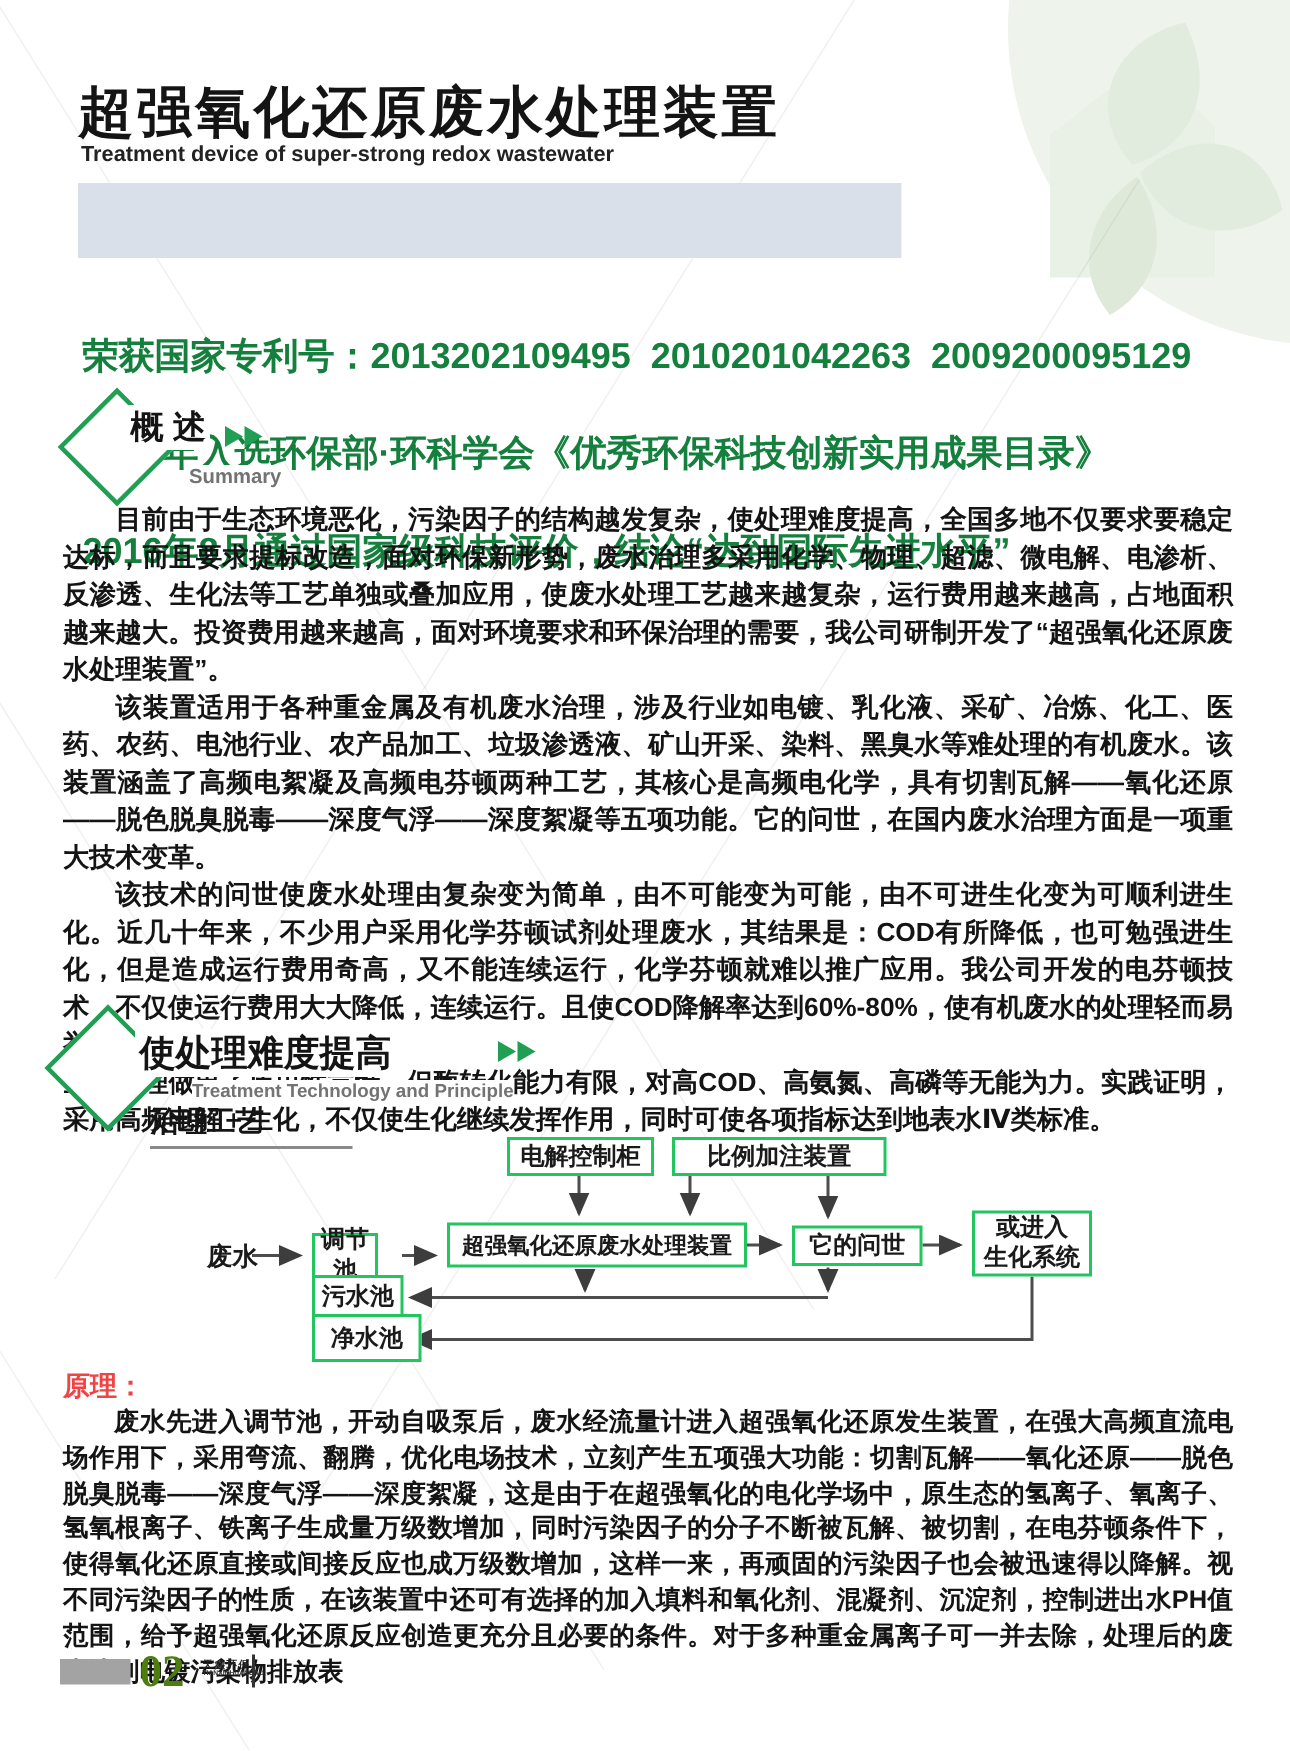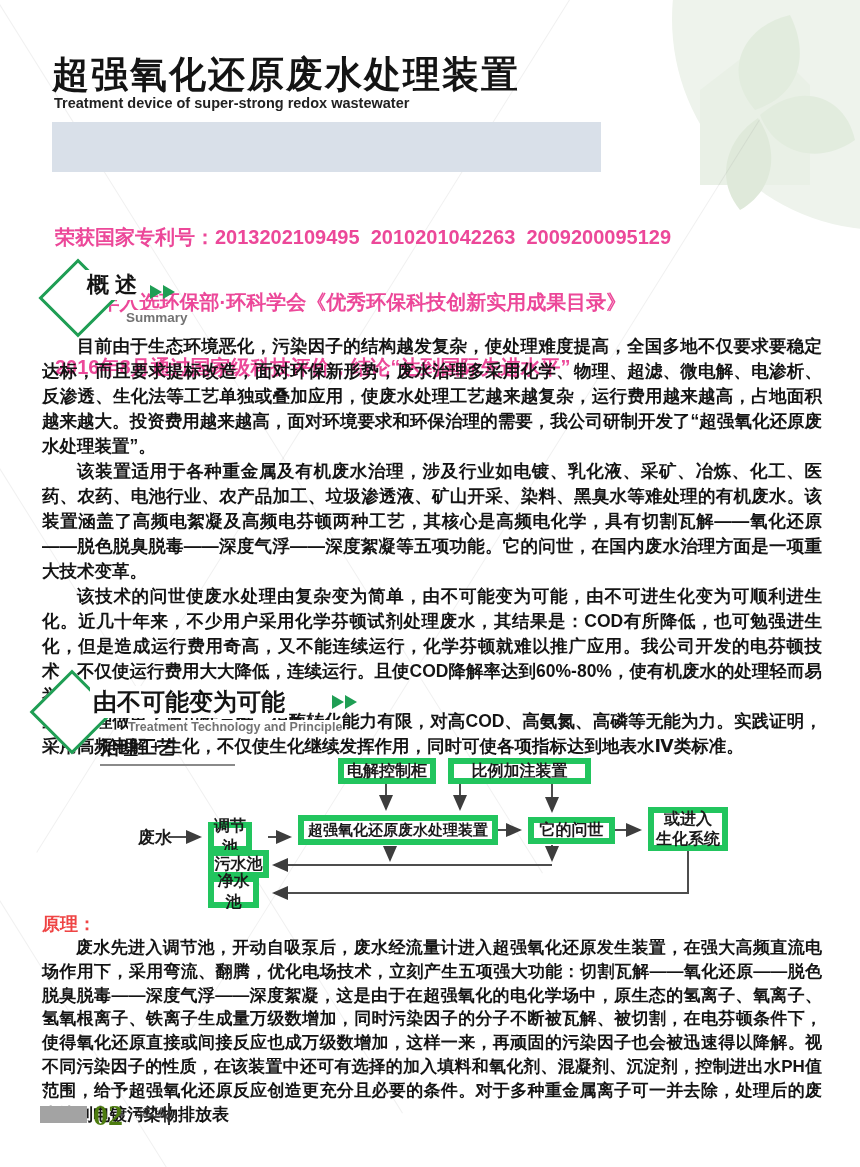--- a/index.html
+++ b/index.html
@@ -9,36 +9,36 @@
   }
   
   .wm-circle{position:absolute;left:672px;top:-192px;width:422px;height:422px;border-radius:50%;background:#eef3ec;}
   .wm-logo{position:absolute;left:660px;top:0px;}
   .wm-line{position:absolute;width:1100px;height:0;border-top:1px solid rgba(130,130,130,0.12);transform-origin:0 0;}
   
   .title{position:absolute;left:52px;top:50px;font-size:37px;font-weight:900;letter-spacing:2px;color:#141414;}
   .subtitle{position:absolute;left:54px;top:95px;font-size:14.5px;font-weight:700;color:#222;}
   .banner{position:absolute;left:52px;top:122px;width:549px;height:50px;background:#d9e0e9;}
   
-  .awards{position:absolute;left:55px;top:183px;width:760px;font-size:20px;font-weight:700;color:#ec4899;line-height:21.8px;white-space:pre-wrap;}
+  .awards{position:absolute;left:55px;top:183px;width:760px;font-size:24px;font-weight:700;color:#15803d;line-height:21.8px;white-space:pre-wrap;}
   
   .sec{position:absolute;}
   .diamond{position:absolute;border:3px solid #1f9e54;background:#ffffff;transform:rotate(45deg);}
   .sec-title{position:absolute;background:#ffffff;font-weight:800;color:#141414;padding:0 3px;white-space:nowrap;}
   .tri{display:inline-block;width:0;height:0;border-left:12px solid #1f9e54;border-top:7.5px solid transparent;border-bottom:7.5px solid transparent;vertical-align:middle;margin-left:4px;}
   .sec-sub{position:absolute;background:#ffffff;font-weight:700;color:#737373;white-space:nowrap;}
   
   .bodytext{position:absolute;left:42px;top:334px;width:780px;font-size:17.5px;line-height:25px;font-weight:600;text-align:justify;color:#141414;}
   .bodytext p{margin:0;text-indent:2em;}
   .bodytext p.noindent{text-indent:0;}
   
   .process-label{position:absolute;left:100px;top:735px;font-size:19px;font-weight:700;color:#141414;}
   .process-underline{position:absolute;left:100px;top:764px;width:135px;border-top:2px solid #8a8a8a;}
   
-  .fc-box{position:absolute;border:6px solid #22c55e;background:#fff;display:flex;align-items:center;justify-content:center;
+  .fc-box{position:absolute;border:2px solid #22c55e;background:#fff;display:flex;align-items:center;justify-content:center;
     font-size:16px;font-weight:700;color:#1a1a1a;text-align:center;box-sizing:border-box;}
   .fc-label{position:absolute;font-size:17px;font-weight:700;color:#1a1a1a;}
   .fc-svg{position:absolute;left:100px;top:750px;}
   
   .principle-label{position:absolute;left:42px;top:912px;font-size:18px;font-weight:800;color:#ef4444;}
   .principle{position:absolute;left:42px;top:936px;width:780px;font-size:17px;line-height:23.8px;font-weight:600;text-align:justify;text-indent:2em;color:#141414;margin:0;}
   
   .footer{position:absolute;left:40px;top:1098px;height:30px;}
   .footer-block{position:absolute;left:0;top:8px;width:47px;height:17px;background:#a3a3a3;}
   .footer-num{position:absolute;left:53px;top:0px;font-family:"Liberation Serif","DejaVu Serif",serif;font-size:30px;font-weight:700;color:#4d7c0f;}
@@ -85,21 +85,21 @@
 
   <div class="bodytext">
     <p>目前由于生态环境恶化，污染因子的结构越发复杂，使处理难度提高，全国多地不仅要求要稳定达标，而且要求提标改造，面对环保新形势，废水治理多采用化学、物理、超滤、微电解、电渗析、反渗透、生化法等工艺单独或叠加应用，使废水处理工艺越来越复杂，运行费用越来越高，占地面积越来越大。投资费用越来越高，面对环境要求和环保治理的需要，我公司研制开发了“超强氧化还原废水处理装置”。</p>
     <p>该装置适用于各种重金属及有机废水治理，涉及行业如电镀、乳化液、采矿、冶炼、化工、医药、农药、电池行业、农产品加工、垃圾渗透液、矿山开采、染料、黑臭水等难处理的有机废水。该装置涵盖了高频电絮凝及高频电芬顿两种工艺，其核心是高频电化学，具有切割瓦解——氧化还原——脱色脱臭脱毒——深度气浮——深度絮凝等五项功能。它的问世，在国内废水治理方面是一项重大技术变革。</p>
     <p>该技术的问世使废水处理由复杂变为简单，由不可能变为可能，由不可进生化变为可顺利进生化。近几十年来，不少用户采用化学芬顿试剂处理废水，其结果是：COD有所降低，也可勉强进生化，但是造成运行费用奇高，又不能连续运行，化学芬顿就难以推广应用。我公司开发的电芬顿技术，不仅使运行费用大大降低，连续运行。且使COD降解率达到60%-80%，使有机废水的处理轻而易举！</p>
     <p class="noindent">生化处理做出了历史性贡献，但酶转化能力有限，对高COD、高氨氮、高磷等无能为力。实践证明，采用高频电解＋生化，不仅使生化继续发挥作用，同时可使各项指标达到地表水Ⅳ类标准。</p>
   </div>
 
   <div class="sec" style="left:38px;top:676px;width:340px;height:76px;">
     <div class="diamond" style="left:4px;top:6px;width:54px;height:54px;"></div>
-    <div class="sec-title" style="left:52px;top:10px;font-size:24px;">由不可能变为可能</div>
+    <div class="sec-title" style="left:52px;top:10px;font-size:24px;">使处理难度提高</div>
     <span style="position:absolute;left:290px;top:16px;"><span class="tri"></span><span class="tri" style="margin-left:1px;"></span></span>
     <div class="sec-sub" style="left:90px;top:44px;font-size:12.5px;">Treatment Technology and Principle</div>
   </div>
 
   <div class="process-label">治理工艺</div>
   <div class="process-underline"></div>
 
   <svg class="fc-svg" width="660" height="165" viewBox="0 0 660 165">
     <defs>
       <marker id="ah" markerWidth="9" markerHeight="8" refX="7" refY="3.5" orient="auto">
@@ -119,21 +119,21 @@
       <line x1="452" y1="115" x2="174" y2="115" marker-end="url(#ah)"></line>
       <polyline points="588,101 588,143 174,143" marker-end="url(#ah)"></polyline>
     </g>
   </svg>
 
   <div class="fc-label" style="left:138px;top:826px;">废水</div>
   <div class="fc-box" style="left:338px;top:758px;width:98px;height:26px;">电解控制柜</div>
   <div class="fc-box" style="left:448px;top:758px;width:143px;height:26px;">比例加注装置</div>
   <div class="fc-box" style="left:208px;top:822px;width:44px;height:30px;">调节池</div>
   <div class="fc-box" style="left:208px;top:850px;width:61px;height:28px;">污水池</div>
-  <div class="fc-box" style="left:208px;top:876px;width:51px;height:32px;">净水池</div>
+  <div class="fc-box" style="left:208px;top:876px;width:73px;height:32px;">净水池</div>
   <div class="fc-box" style="left:298px;top:815px;width:200px;height:30px;font-size:15px;">超强氧化还原废水处理装置</div>
   <div class="fc-box" style="left:528px;top:817px;width:87px;height:27px;">它的问世</div>
   <div class="fc-box" style="left:648px;top:807px;width:80px;height:44px;white-space:pre-line;line-height:20px;">或进入
 生化系统</div>
 
   <div class="principle-label">原理：</div>
   <p class="principle">废水先进入调节池，开动自吸泵后，废水经流量计进入超强氧化还原发生装置，在强大高频直流电场作用下，采用弯流、翻腾，优化电场技术，立刻产生五项强大功能：切割瓦解——氧化还原——脱色脱臭脱毒——深度气浮——深度絮凝，这是由于在超强氧化的电化学场中，原生态的氢离子、氧离子、氢氧根离子、铁离子生成量万级数增加，同时污染因子的分子不断被瓦解、被切割，在电芬顿条件下，使得氧化还原直接或间接反应也成万级数增加，这样一来，再顽固的污染因子也会被迅速得以降解。视不同污染因子的性质，在该装置中还可有选择的加入填料和氧化剂、混凝剂、沉淀剂，控制进出水PH值范围，给予超强氧化还原反应创造更充分且必要的条件。对于多种重金属离子可一并去除，处理后的废水达到电镀污染物排放表</p>
 
   <div class="footer">
     <div class="footer-block"></div>

